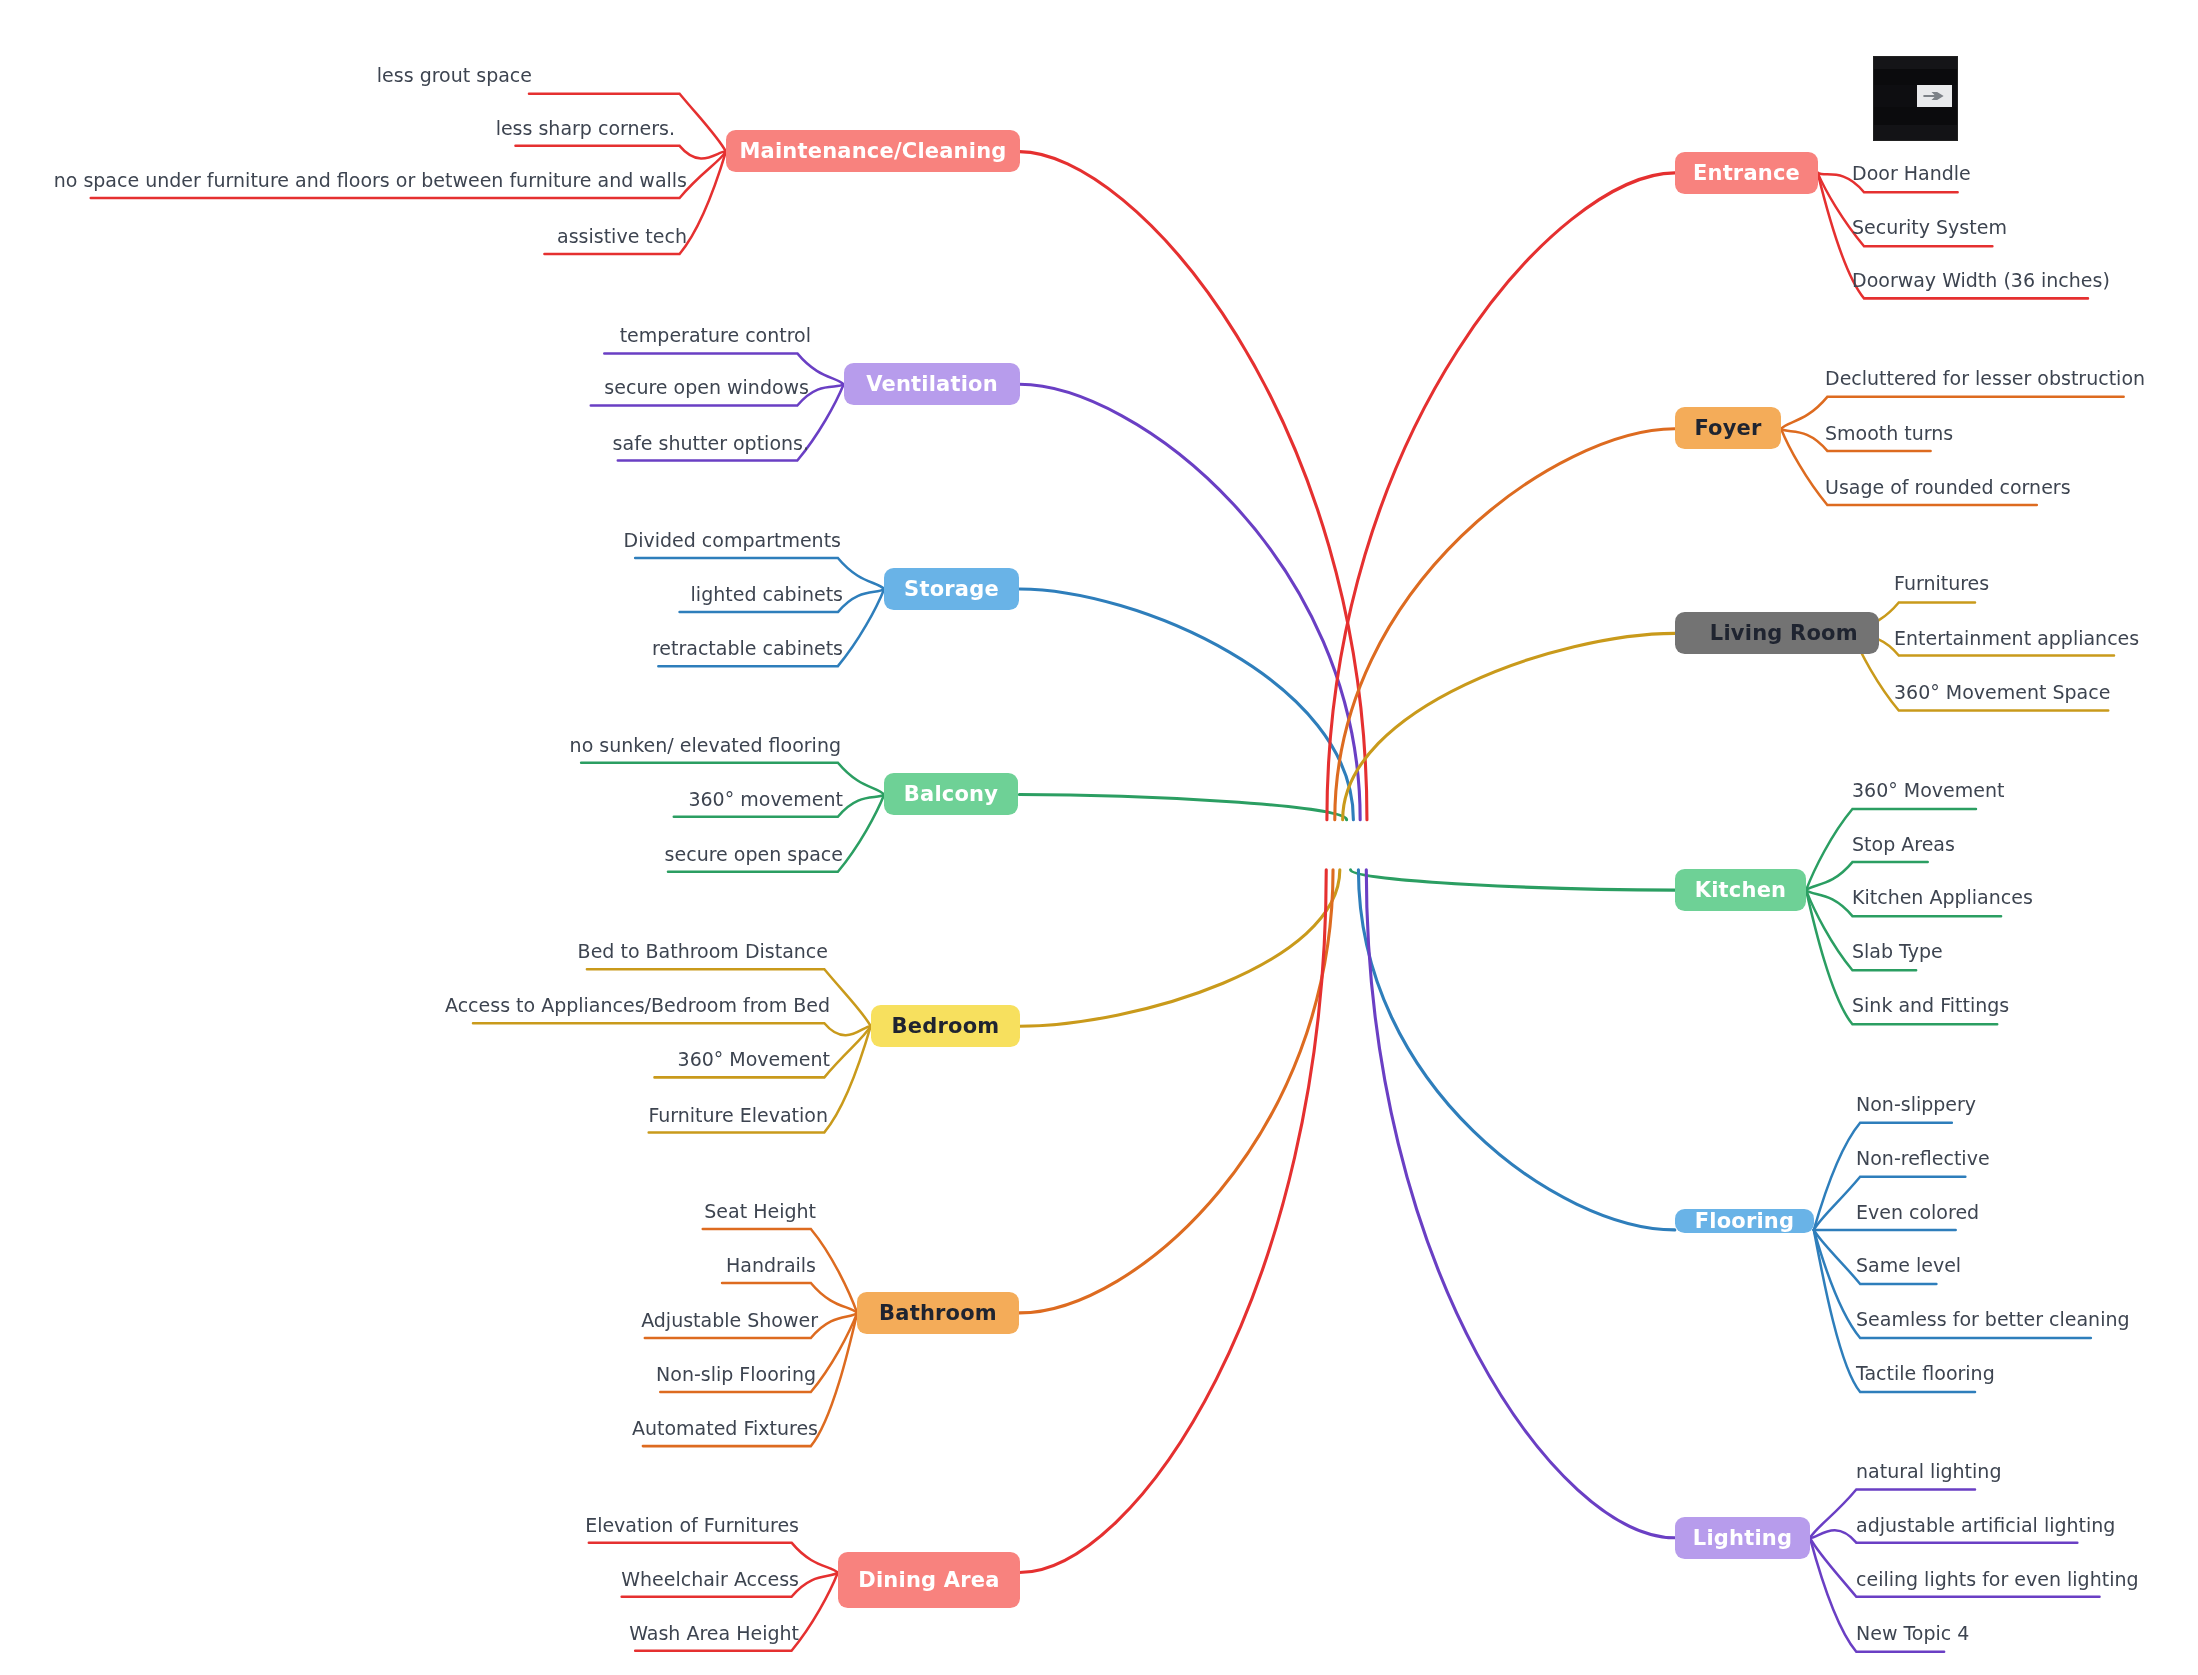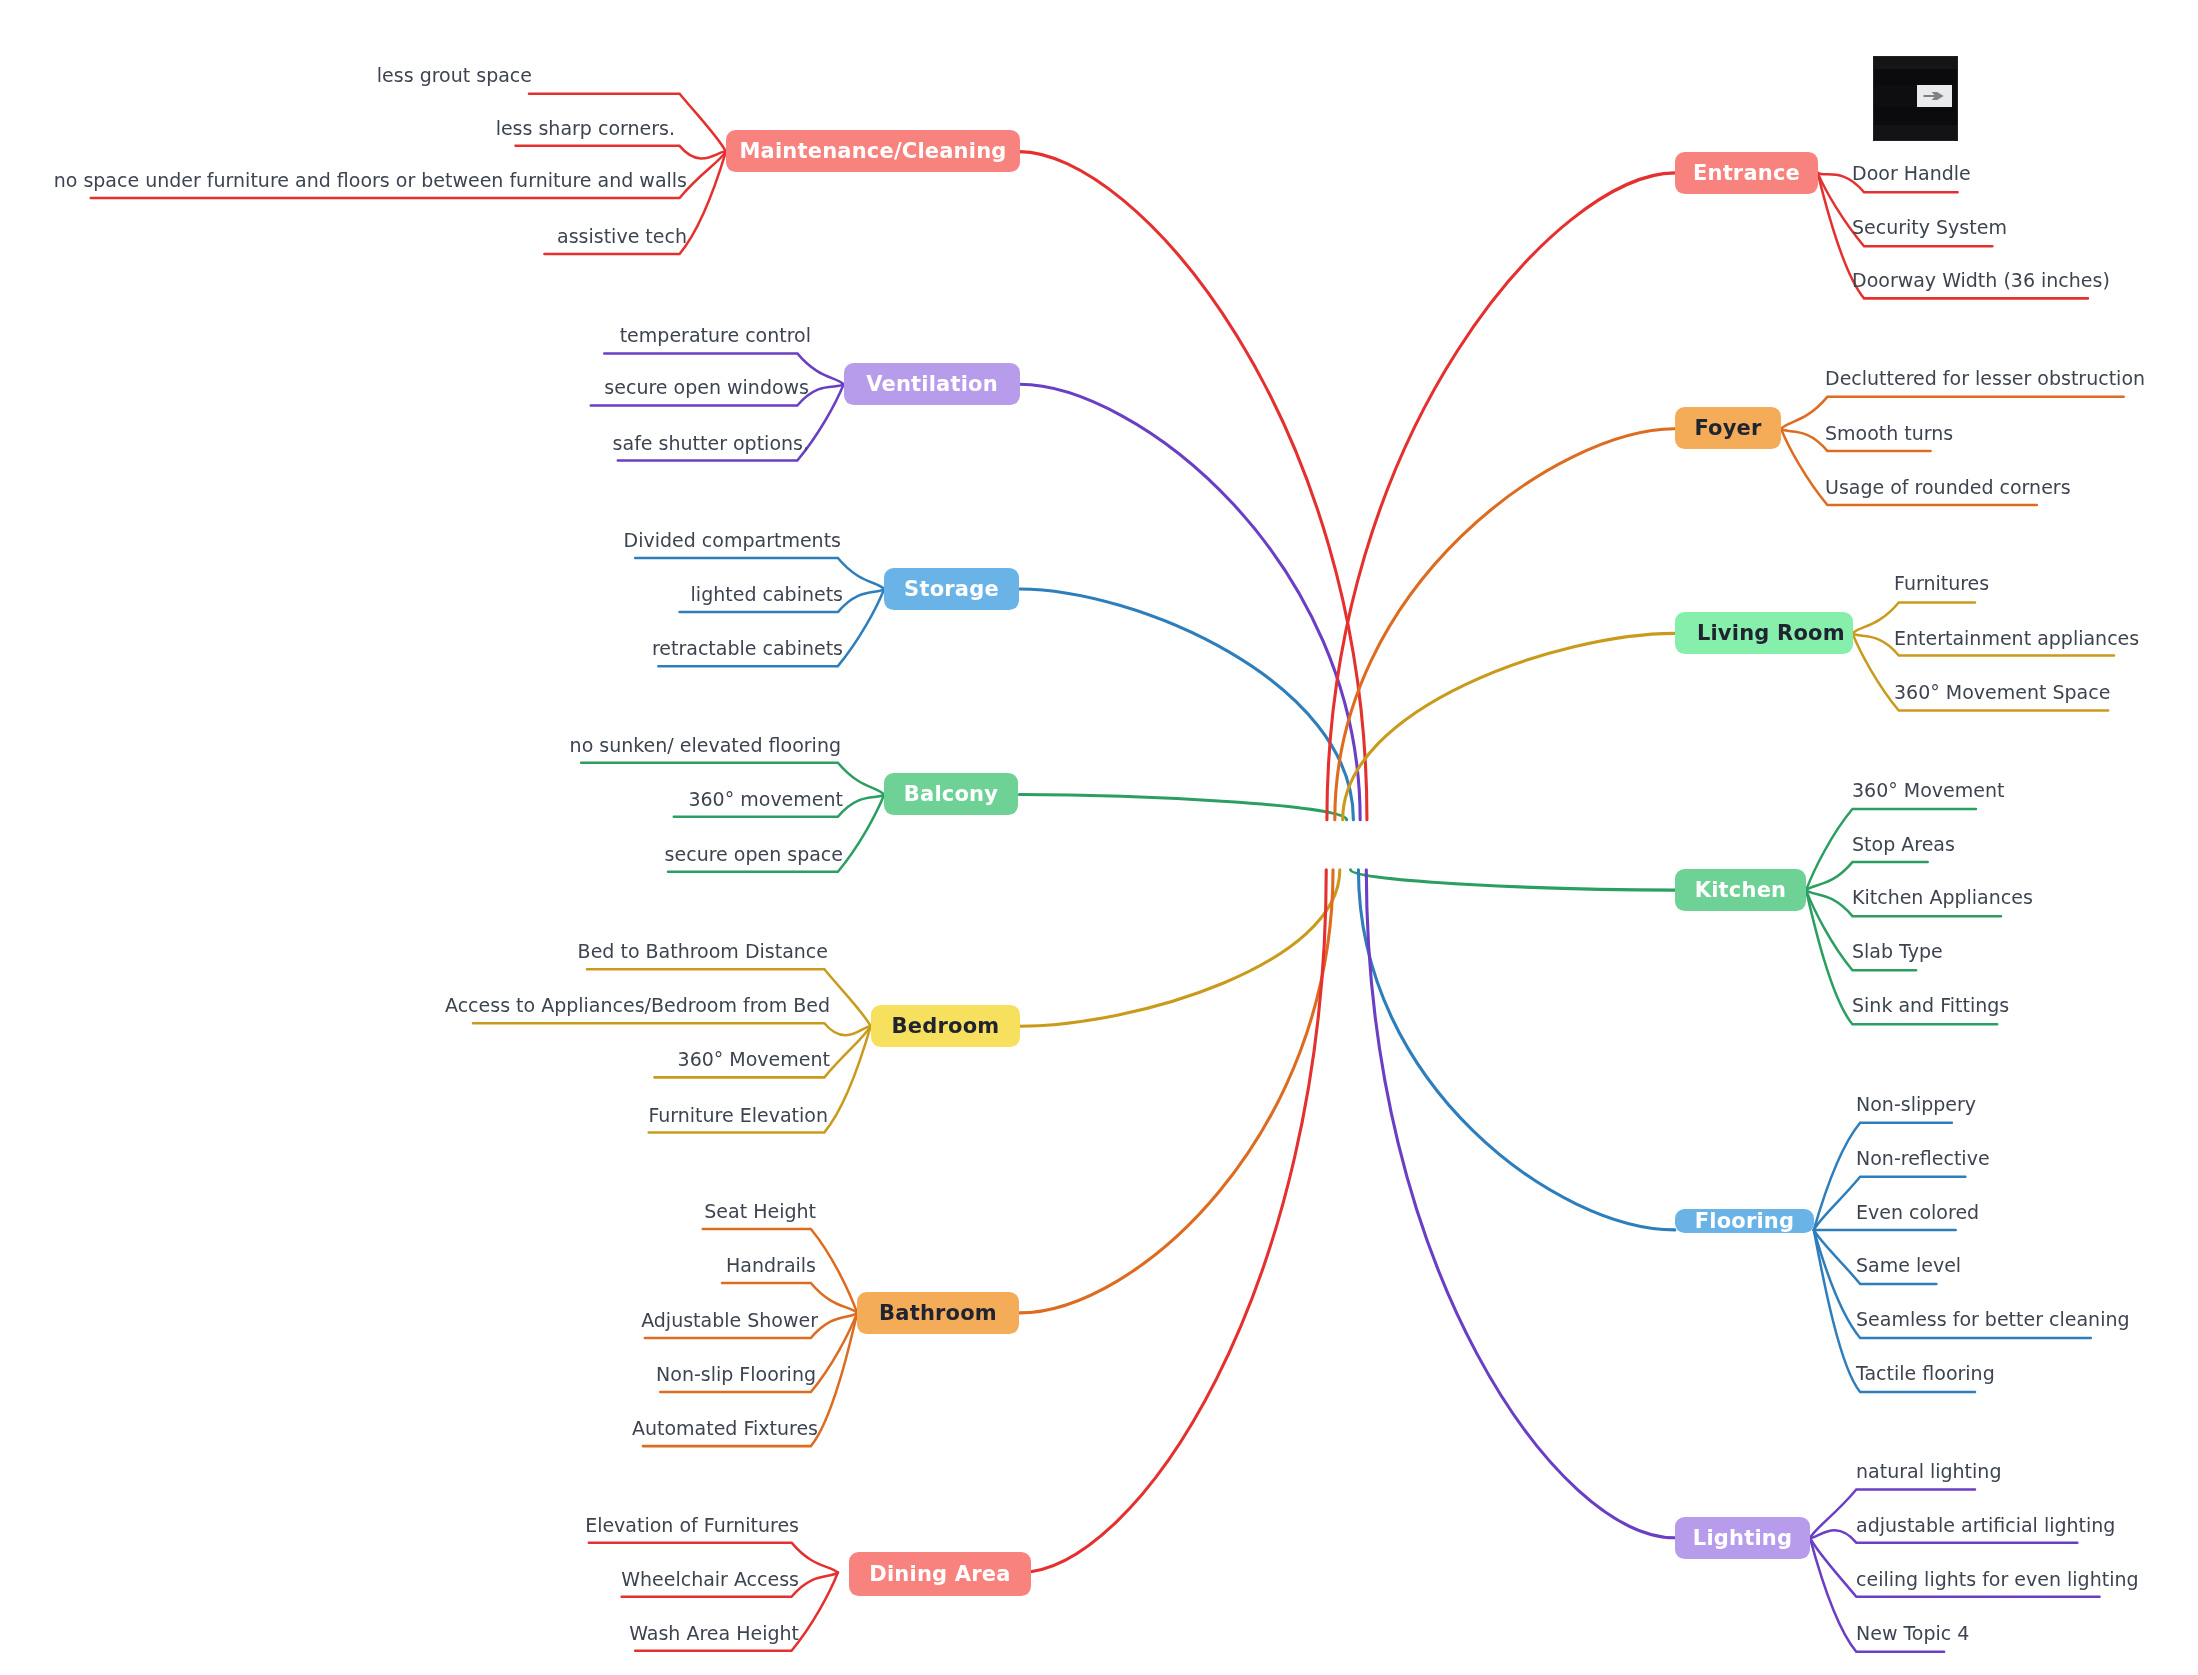--- a/index.html
+++ b/index.html
@@ -344,30 +344,30 @@
       </div>
       <div class="node branch light" style="left: 884px; top: 773px; width: 134px; height: 42px; background: rgb(110, 209, 150); color: rgb(255, 255, 255);">
         <span>Balcony</span>
       </div>
       <div class="node branch dark" style="left: 871px; top: 1005px; width: 149px; height: 42px; background: rgb(247, 224, 94); color: rgb(31, 36, 48);">
         <span>Bedroom</span>
       </div>
       <div class="node branch dark" style="left: 857px; top: 1292px; width: 162px; height: 42px; background: rgb(244, 172, 89); color: rgb(31, 36, 48);">
         <span>Bathroom</span>
       </div>
-      <div class="node branch light" style="left: 838px; top: 1552px; width: 182px; height: 44px; background: rgb(248, 130, 126); color: rgb(255, 255, 255); margin-left: 11px;">
+      <div class="node branch light" style="left: 838px; top: 1552px; width: 182px; height: 56px; background: rgb(248, 130, 126); color: rgb(255, 255, 255);">
         <span>Dining Area</span>
       </div>
       <div class="node branch light" style="left: 1675px; top: 152px; width: 143px; height: 42px; background: rgb(248, 130, 126); color: rgb(255, 255, 255);">
         <span>Entrance</span>
       </div>
       <div class="node branch dark" style="left: 1675px; top: 407px; width: 106px; height: 42px; background: rgb(244, 172, 89); color: rgb(31, 36, 48);">
         <span>Foyer</span>
       </div>
-      <div class="node branch dark" style="left: 1675px; top: 612px; width: 178px; height: 42px; background: #86efac; color: rgb(31, 36, 48); padding-left: 31px;">
+      <div class="node branch dark" style="left: 1675px; top: 612px; width: 204px; height: 42px; background: #737373; color: rgb(31, 36, 48); padding-left: 31px;">
         <span>Living Room</span>
       </div>
       <div class="node branch light" style="left: 1675px; top: 869px; width: 131px; height: 42px; background: rgb(110, 209, 150); color: rgb(255, 255, 255);">
         <span>Kitchen</span>
       </div>
       <div class="node branch light" style="left: 1675px; top: 1209px; width: 139px; height: 24px; background: rgb(105, 179, 231); color: rgb(255, 255, 255);">
         <span>Flooring</span>
       </div>
       <div class="node branch light" style="left: 1675px; top: 1517px; width: 135px; height: 42px; background: rgb(183, 156, 236); color: rgb(255, 255, 255);">
         <span>Lighting</span>

